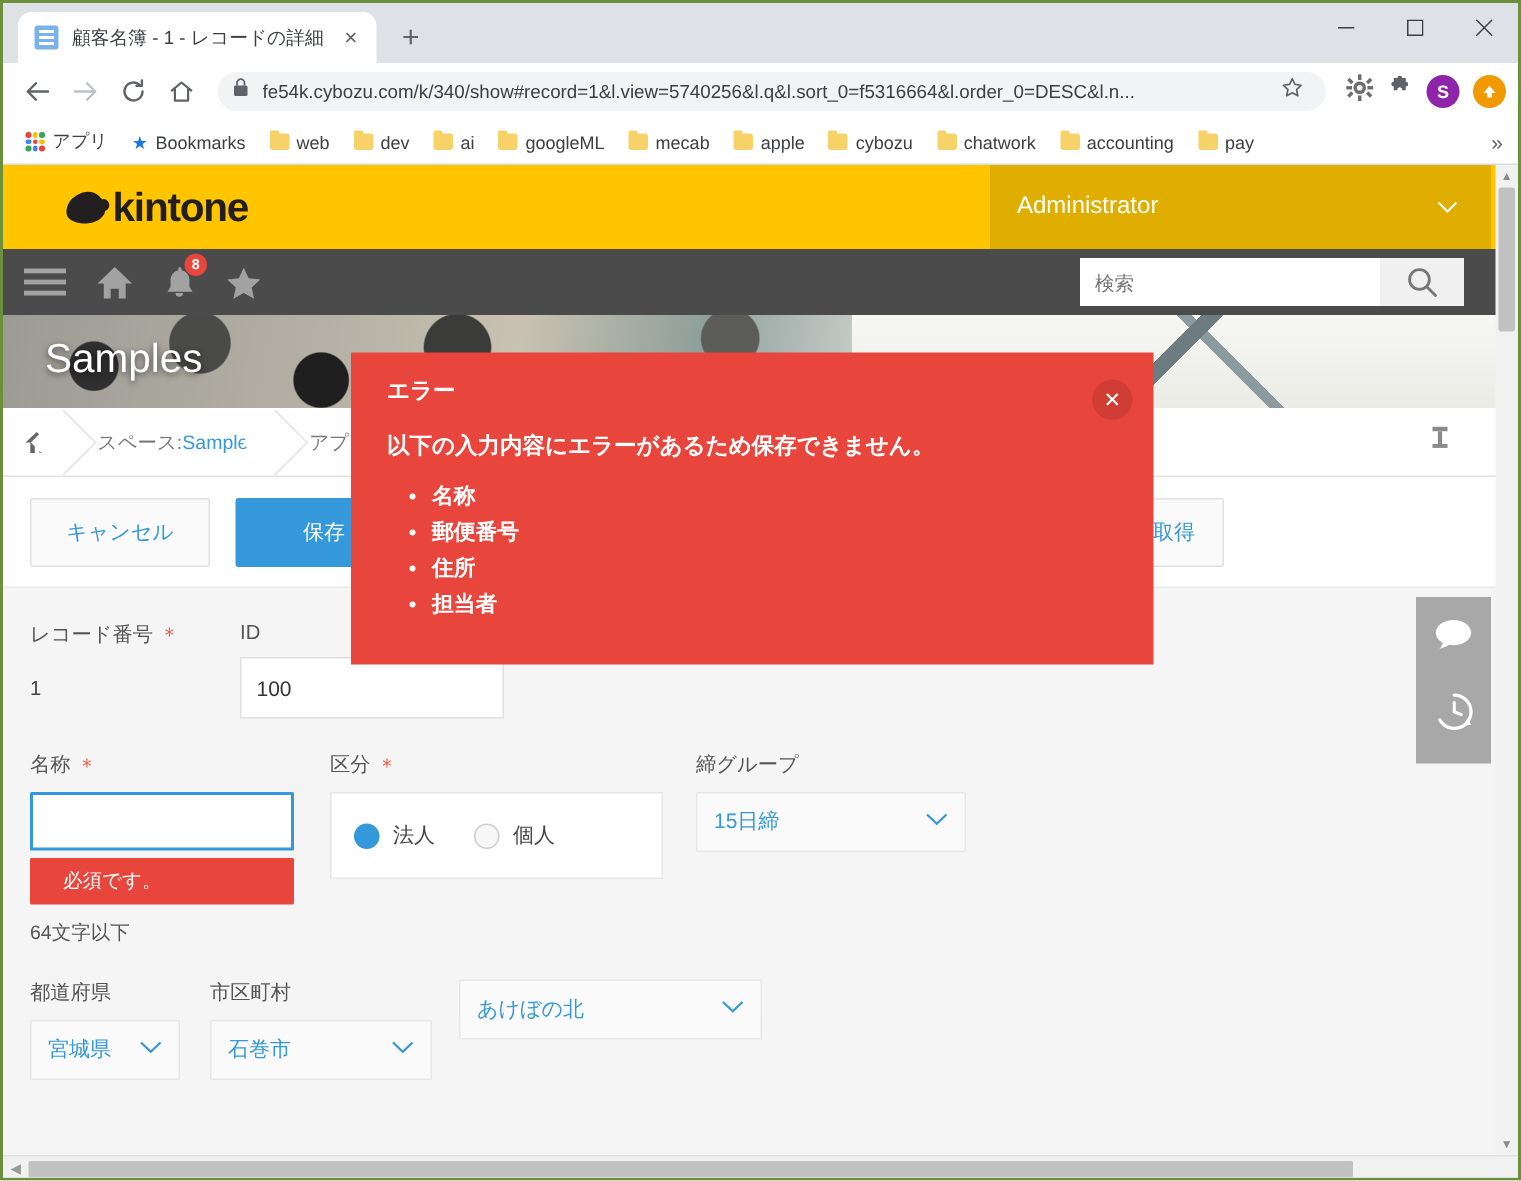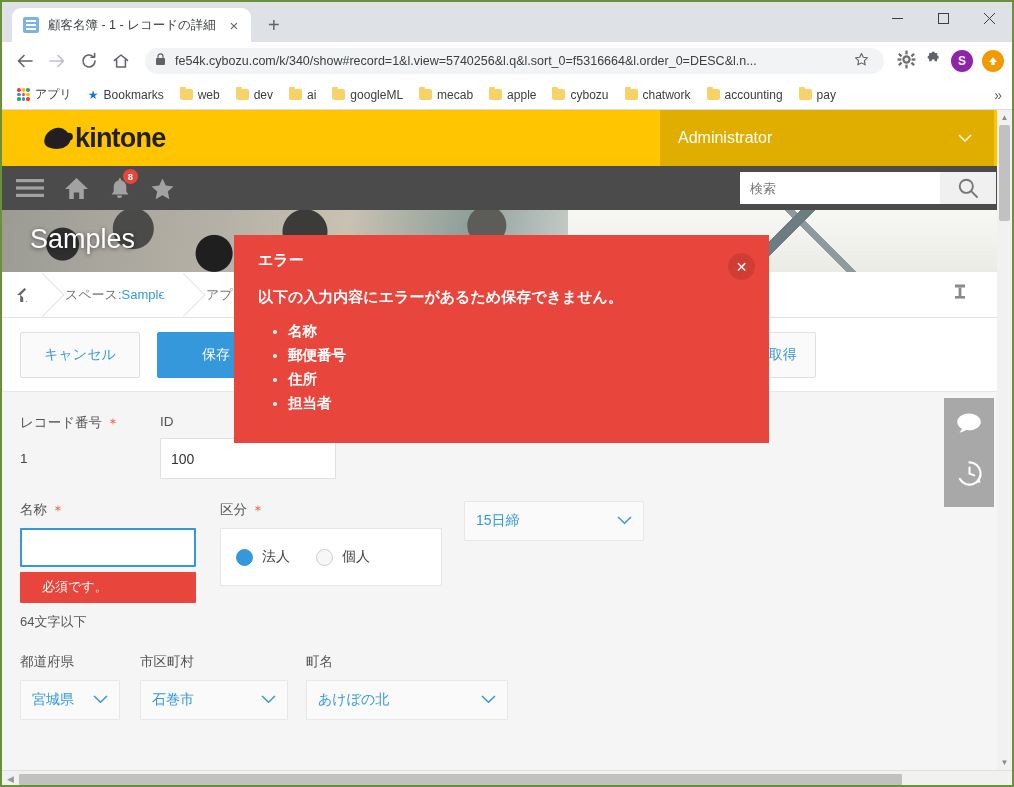--- a/index.html
+++ b/index.html
@@ -207,21 +207,21 @@
   .kt-nav-icons { display:flex; align-items:center; gap:20px; padding-left:14px; }
   .nav-ico { color:#a2a2a2; position:relative; display:flex; align-items:center; }
   .badge {
     position:absolute; top:-8px; right:-8px;
     background:#e8453c; color:#fff;
     font-size:9.5px; font-weight:bold;
     min-width:15px; height:15px; border-radius:50%;
     display:flex; align-items:center; justify-content:center;
   }
   .kt-search {
-    position:absolute; right:16px; top:6px;
+    position:absolute; right:36px; top:6px;
     display:flex; height:32px;
   }
   .kt-search input {
     width: 200px; height:32px;
     border:none; background:#fff;
     font-size:13px; color:#333; padding:0 10px;
     outline:none;
   }
   .kt-search .sbtn {
     width:56px;height:32px;background:#f0f0f0;
@@ -707,20 +707,21 @@
               <span>法人</span>
             </label>
             <label class="radio-item">
               <span class="radio-dot"></span>
               <span>個人</span>
             </label>
           </div>
         </div>
 
         <div class="fld" style="width:200px">
+          <div class="flabel">締グループ</div>
           <div class="kselect" style="width:180px;height:40px">
             <span>15日締</span>
             <span class="chev">
               <svg width="15" height="9" viewBox="0 0 15 9">
                   <path d="M1 1l6.5 6.2L14 1" fill="none" stroke="#3498db" stroke-width="1.5"></path>
                 </svg>
             </span>
           </div>
         </div>
       </div>
@@ -742,21 +743,20 @@
           <div class="kselect" style="width:148px;height:40px">
             <span>石巻市</span>
             <span class="chev">
               <svg width="15" height="9" viewBox="0 0 15 9">
                   <path d="M1 1l6.5 6.2L14 1" fill="none" stroke="#3498db" stroke-width="1.5"></path>
                 </svg>
             </span>
           </div>
         </div>
         <div class="fld" style="width:220px">
-          <div class="flabel">町名</div>
           <div class="kselect" style="width:202px;height:40px">
             <span>あけぼの北</span>
             <span class="chev">
               <svg width="15" height="9" viewBox="0 0 15 9">
                   <path d="M1 1l6.5 6.2L14 1" fill="none" stroke="#3498db" stroke-width="1.5"></path>
                 </svg>
             </span>
           </div>
         </div>
       </div>

